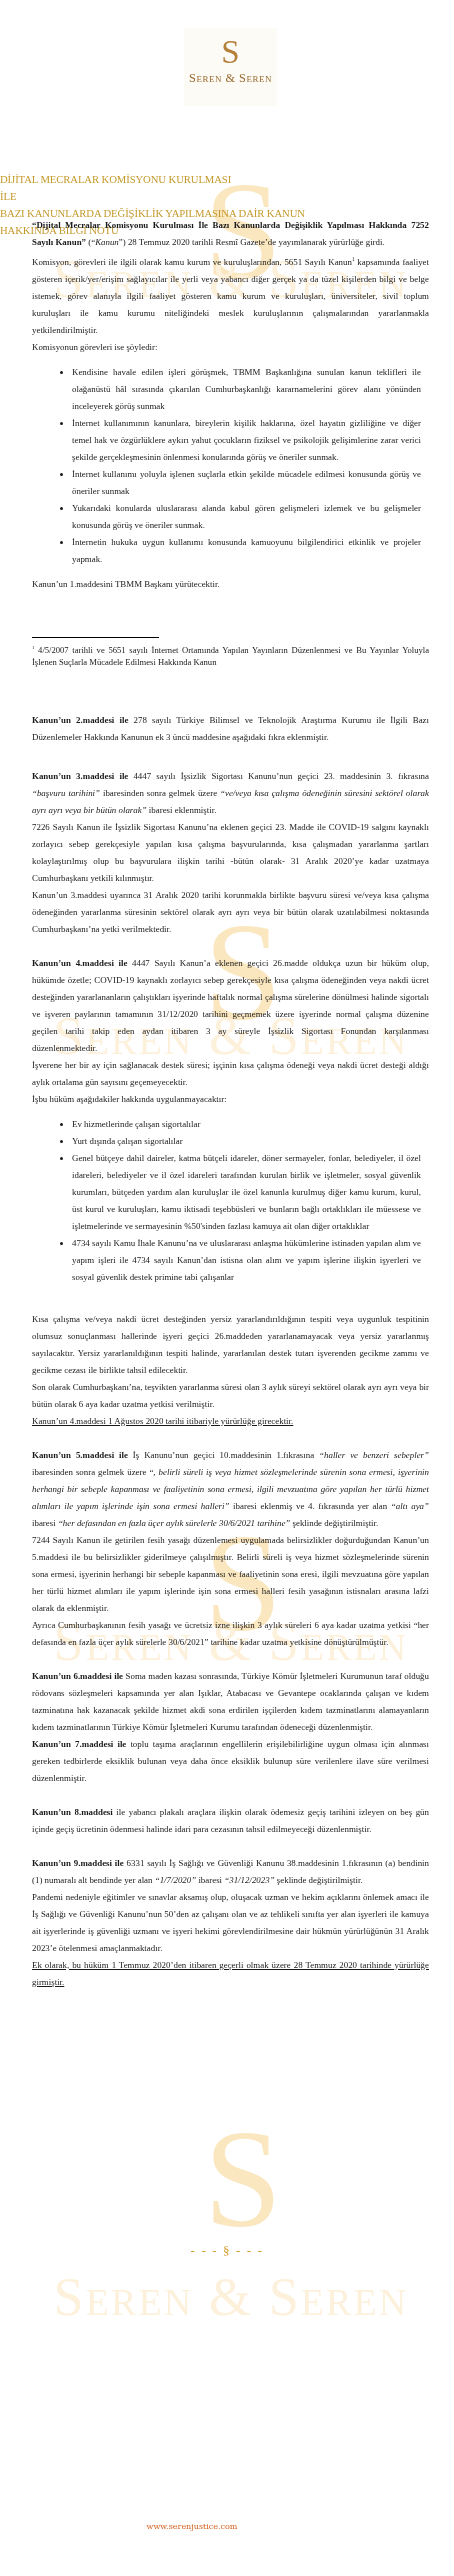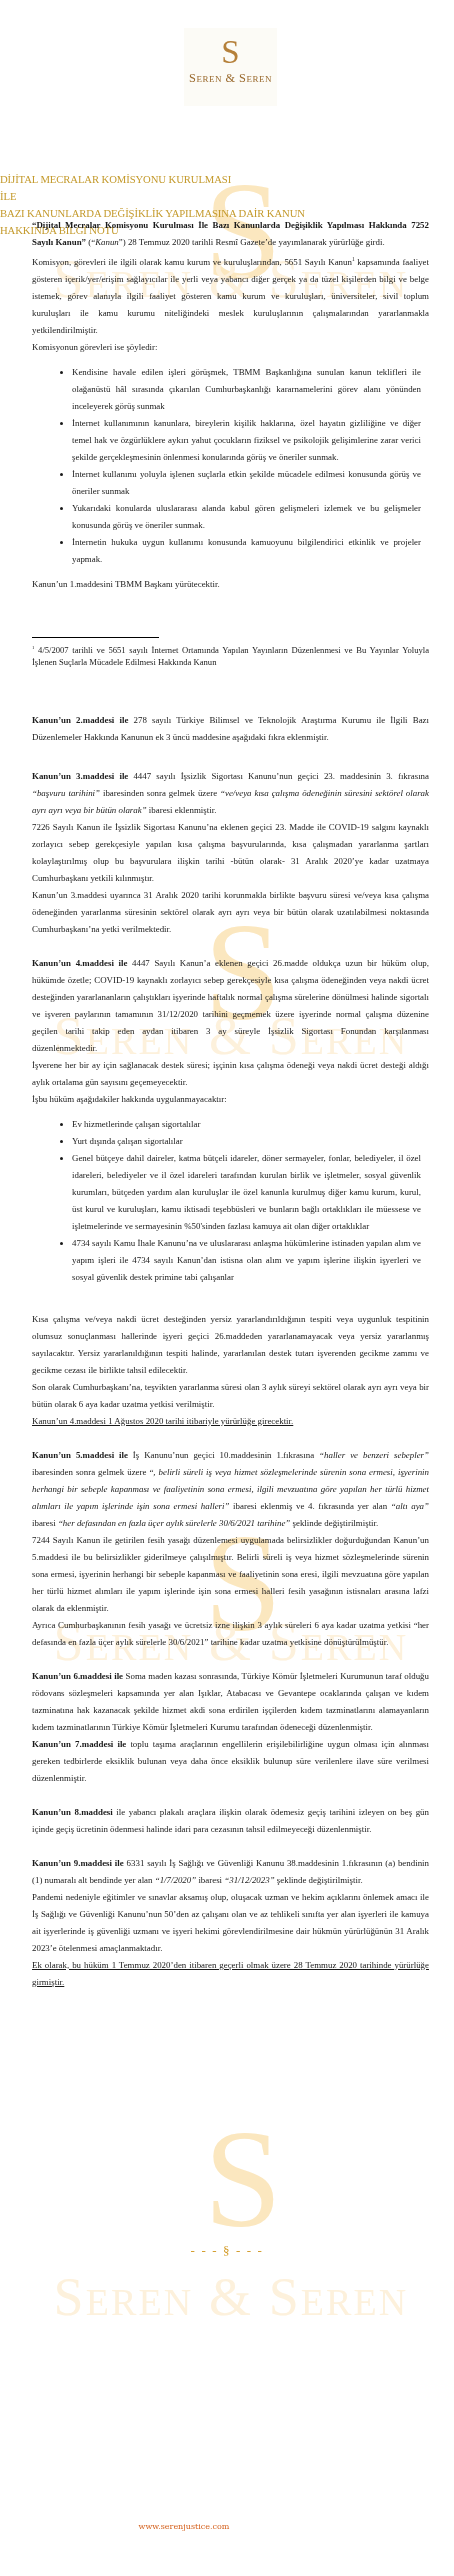--- a/index.html
+++ b/index.html
@@ -22,21 +22,21 @@
              color: #c49a2c; font-size: 10.7px; line-height: 17px; letter-spacing: -0.1px; }
     p, li { font-size: 8.9px; line-height: 17px; margin: 0; text-align: justify; }
     b { font-weight: bold; }
     ul { margin: 8px; padding-left: 32px; }
     li { padding-left: 0; }
     .u { text-decoration: underline; }
     .fn-rule { width: 127px; border-top: 0.5px solid #000; margin-top: 11.8px; }
     .footnote { font-size: 8.6px; line-height: 11.8px; margin-top: 4.3px; }
     .sep { position: absolute; top: 2243px; left: 0; width: 454px; text-align: center;
            color: #d29a25; font-size: 13px; letter-spacing: 1.6px; }
-    .url { position: absolute; top: 2522px; left: 0; width: 368px; text-align: center;
+    .url { position: absolute; top: 2522px; left: 8px; width: 368px; text-align: center;
            color: #d4601c; font-size: 8px; font-family: "DejaVu Serif", serif; }
     .gap { height: 17px; }
   </style>
 </head>
 <body>
 
 <div class="page">
 
   <div class="watermark" style="top:161px;">
     <div class="wm-s" style="top:0;">S</div>

